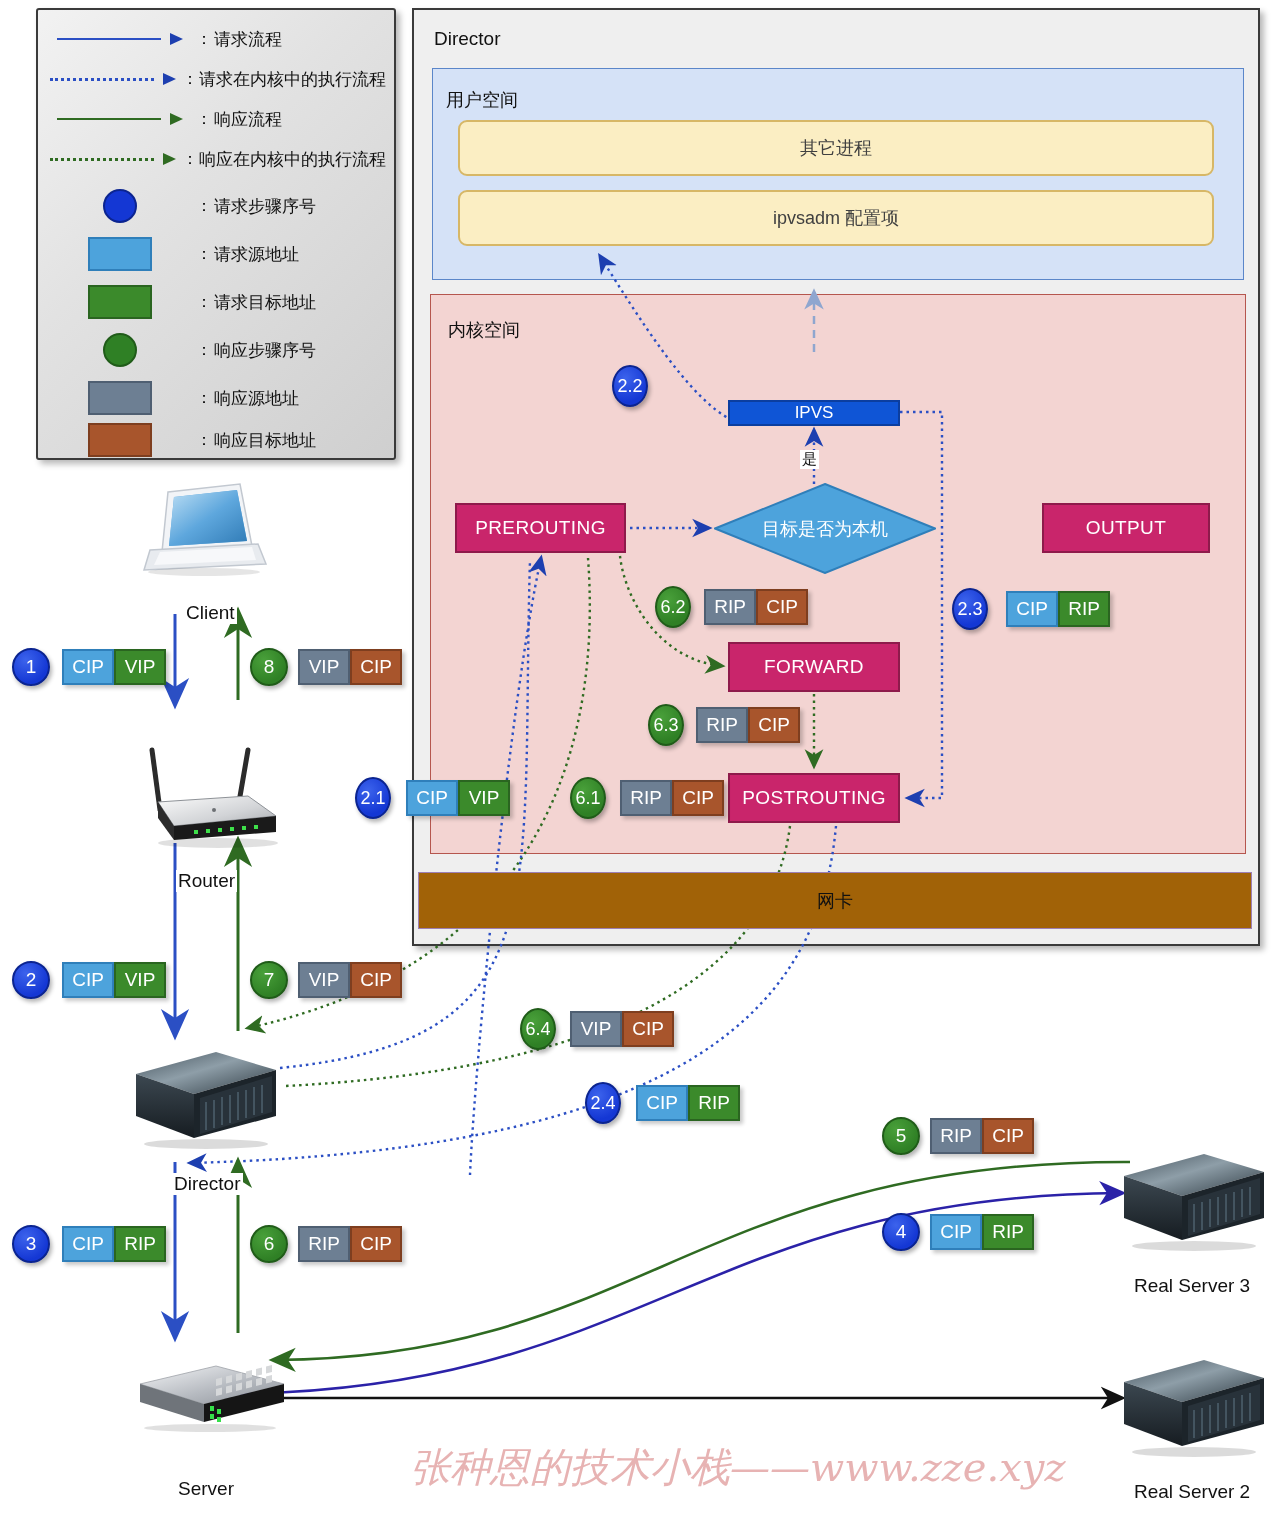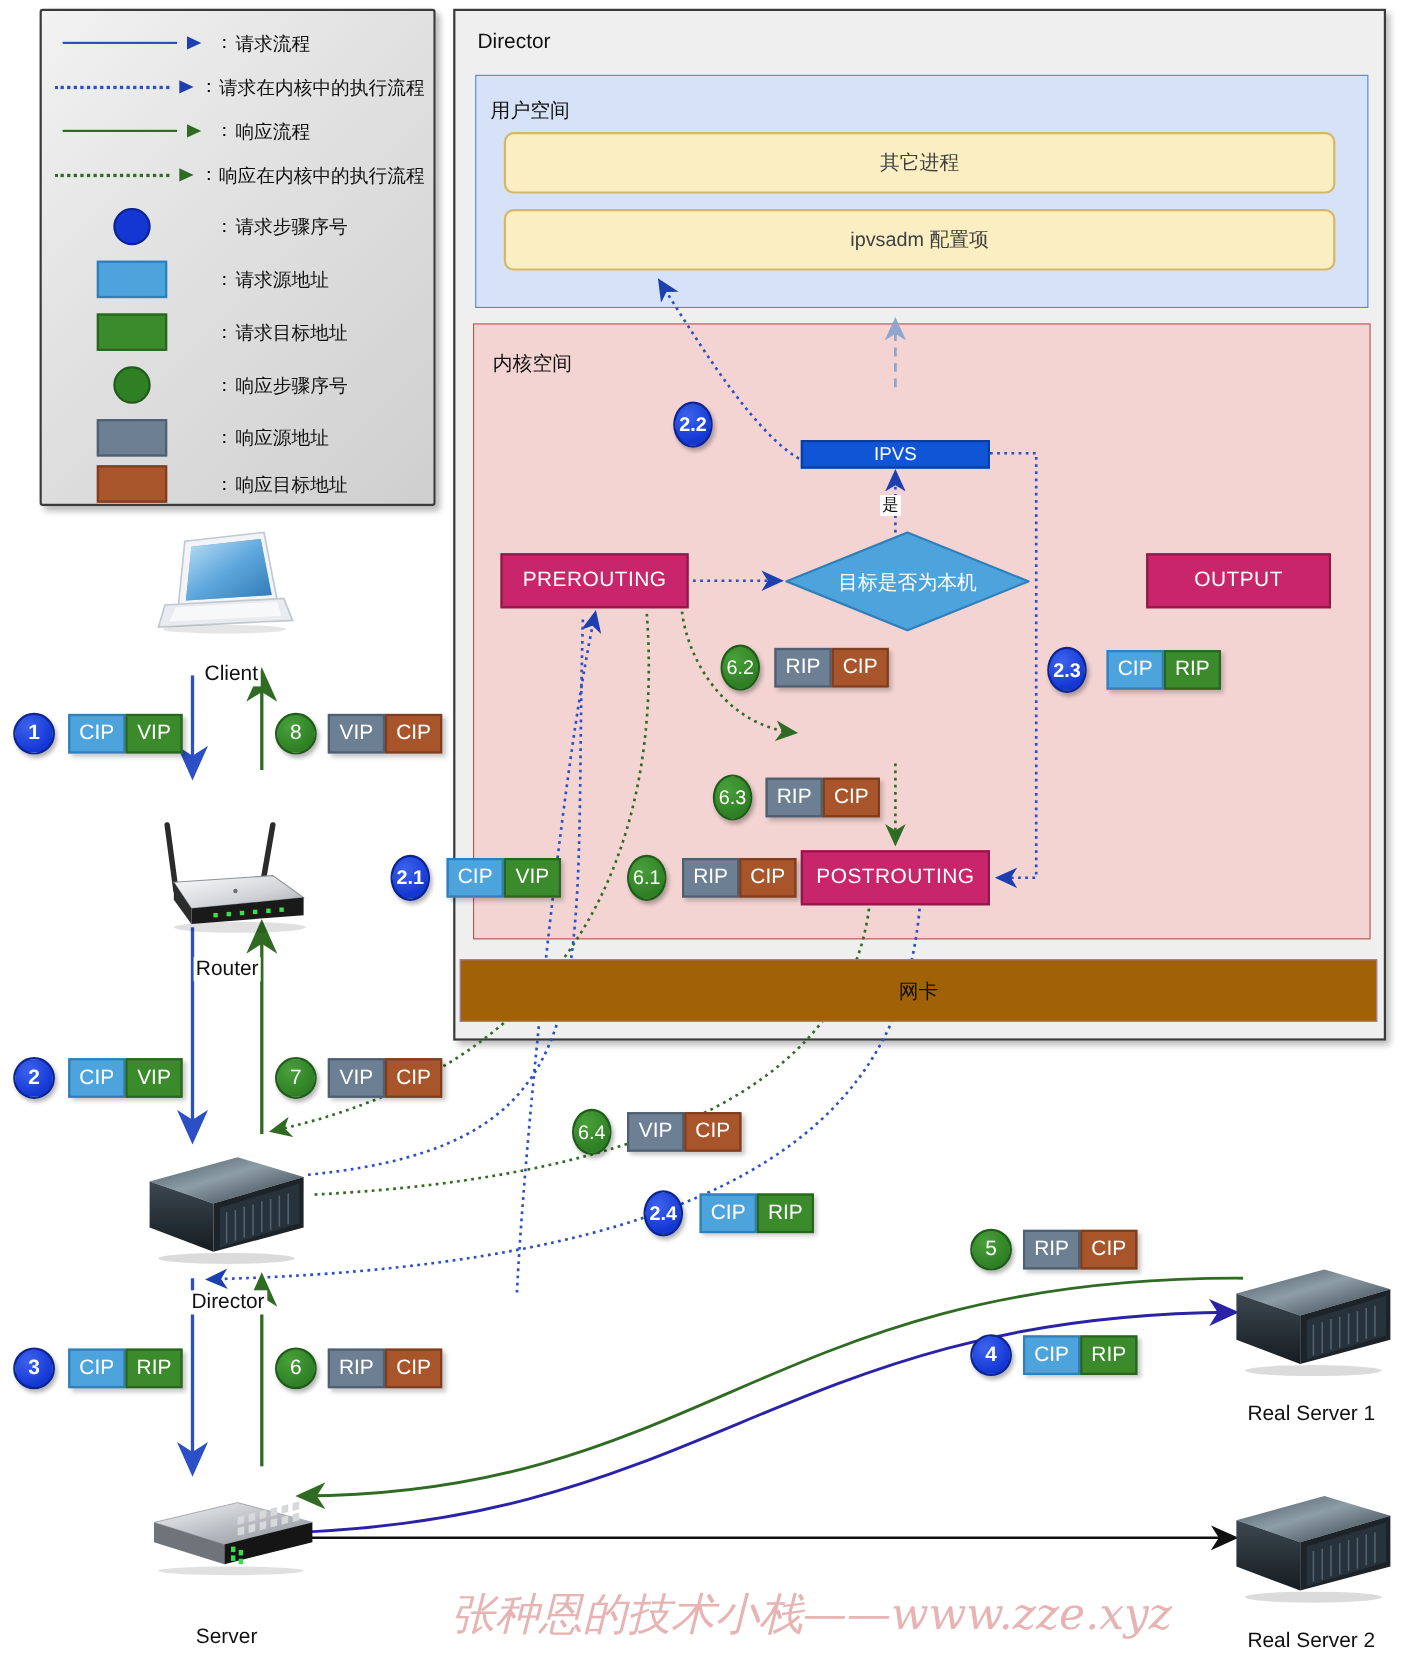--- a/index.html
+++ b/index.html
@@ -112,21 +112,21 @@
   .pkt .cell.rip-g{background:#3b8a2b;border-color:#2a6520;}
   .pkt .cell.src{background:#6d7f93;border-color:#4f5f72;}
   .pkt .cell.dst{background:#a8552c;border-color:#7e3e1f;}
 
   
   .badge{
     border-radius:50%;display:flex;align-items:center;justify-content:center;
     color:#fff;font-size:19px;box-sizing:border-box;
     box-shadow:2px 3px 4px rgba(0,0,0,.3);
   }
-  .badge.req{background:radial-gradient(circle at 35% 30%,#3c63ec,#1437d4 70%);border:2px solid #0b2490;font-weight:bold;}
+  .badge.req{background:radial-gradient(circle at 35% 30%,#3c63ec,#1437d4 70%);border:2px solid #0b2490;}
   .badge.resp{background:radial-gradient(circle at 35% 30%,#49a03a,#2f8025 70%);border:2px solid #205c19;}
   .badge.big{width:38px;height:38px;}
   .badge.sub{width:36px;height:42px;border-radius:50%;font-size:18px;}
 
   
   .nodelabel{font-size:19px;color:#111;background:#fff;padding:0 2px;white-space:nowrap;}
 
   
   #watermark{left:410px;top:1440px;width:700px;height:70px;
      color:#e3a6a6;font-size:40px;font-family:"DejaVu Serif",serif;
@@ -312,20 +312,21 @@
     <path d="M222,1394 C640,1394 700,1196 1120,1193" stroke="#2b22a8" stroke-width="2.6" fill="none" marker-end="url(#ah-navy)"></path>
 
     <path d="M1130,1162 C700,1160 640,1358 275,1360" stroke="#2f6b22" stroke-width="2.6" fill="none" marker-end="url(#ah-green-big)"></path>
 
     <path d="M222,1398 L1120,1398" stroke="#111" stroke-width="2.4" fill="none" marker-end="url(#ah-black)"></path>
   </svg>
 
   <div id="c-ipvs" class="abs">IPVS</div>
   <div id="c-prerouting" class="abs chain">PREROUTING</div>
   <div id="c-output" class="abs chain">OUTPUT</div>
+  <div id="c-forward" class="abs chain">FORWARD</div>
   <div id="c-postrouting" class="abs chain">POSTROUTING</div>
 
   <div id="diamond" class="abs">
     <svg width="222" height="91" viewBox="0 0 222 91">
       <polygon points="111,1 221,45.5 111,90 1,45.5" fill="#4da3dc" stroke="#2f7fba" stroke-width="2"></polygon>
     </svg>
   </div>
   <div id="diamond-label" class="abs">目标是否为本机</div>
   <div id="shi-label" class="abs">是</div>
 
@@ -457,21 +458,21 @@
           <path d="M100,49 L100,77"></path>
             <path d="M108,46 L108,74"></path>
             <path d="M116,44 L116,72"></path>
           <path d="M124,41 L124,69"></path>
             <path d="M132,39 L132,67"></path>
         </g>
       </g>
       <ellipse cx="76" cy="98" rx="62" ry="5" fill="#000" opacity=".14"></ellipse>
     </svg>
   </div>
-  <div class="abs nodelabel" style="left:1132px;top:1275px">Real Server 1</div>
+  <div class="abs nodelabel" style="left:1132px;top:1275px">Real Server 3</div>
 
   <div class="abs" style="left:1118px;top:1354px;width:150px;height:105px">
     <svg width="150" height="105" viewBox="0 0 150 105">
       <path d="M6,28 L86,6 L146,24 L64,48 Z" fill="url(#srvTop)"></path>
       <path d="M6,28 L64,48 L64,92 L6,70 Z" fill="url(#srvSide)"></path>
       <path d="M64,48 L146,24 L146,70 L64,92 Z" fill="#1c242a"></path>
       <g opacity=".85">
         <path d="M70,52 L142,30 L142,66 L70,88 Z" fill="#2b353d"></path>
         <g stroke="#59707e" stroke-width="1.4">
           <path d="M76,56 L76,84"></path>

